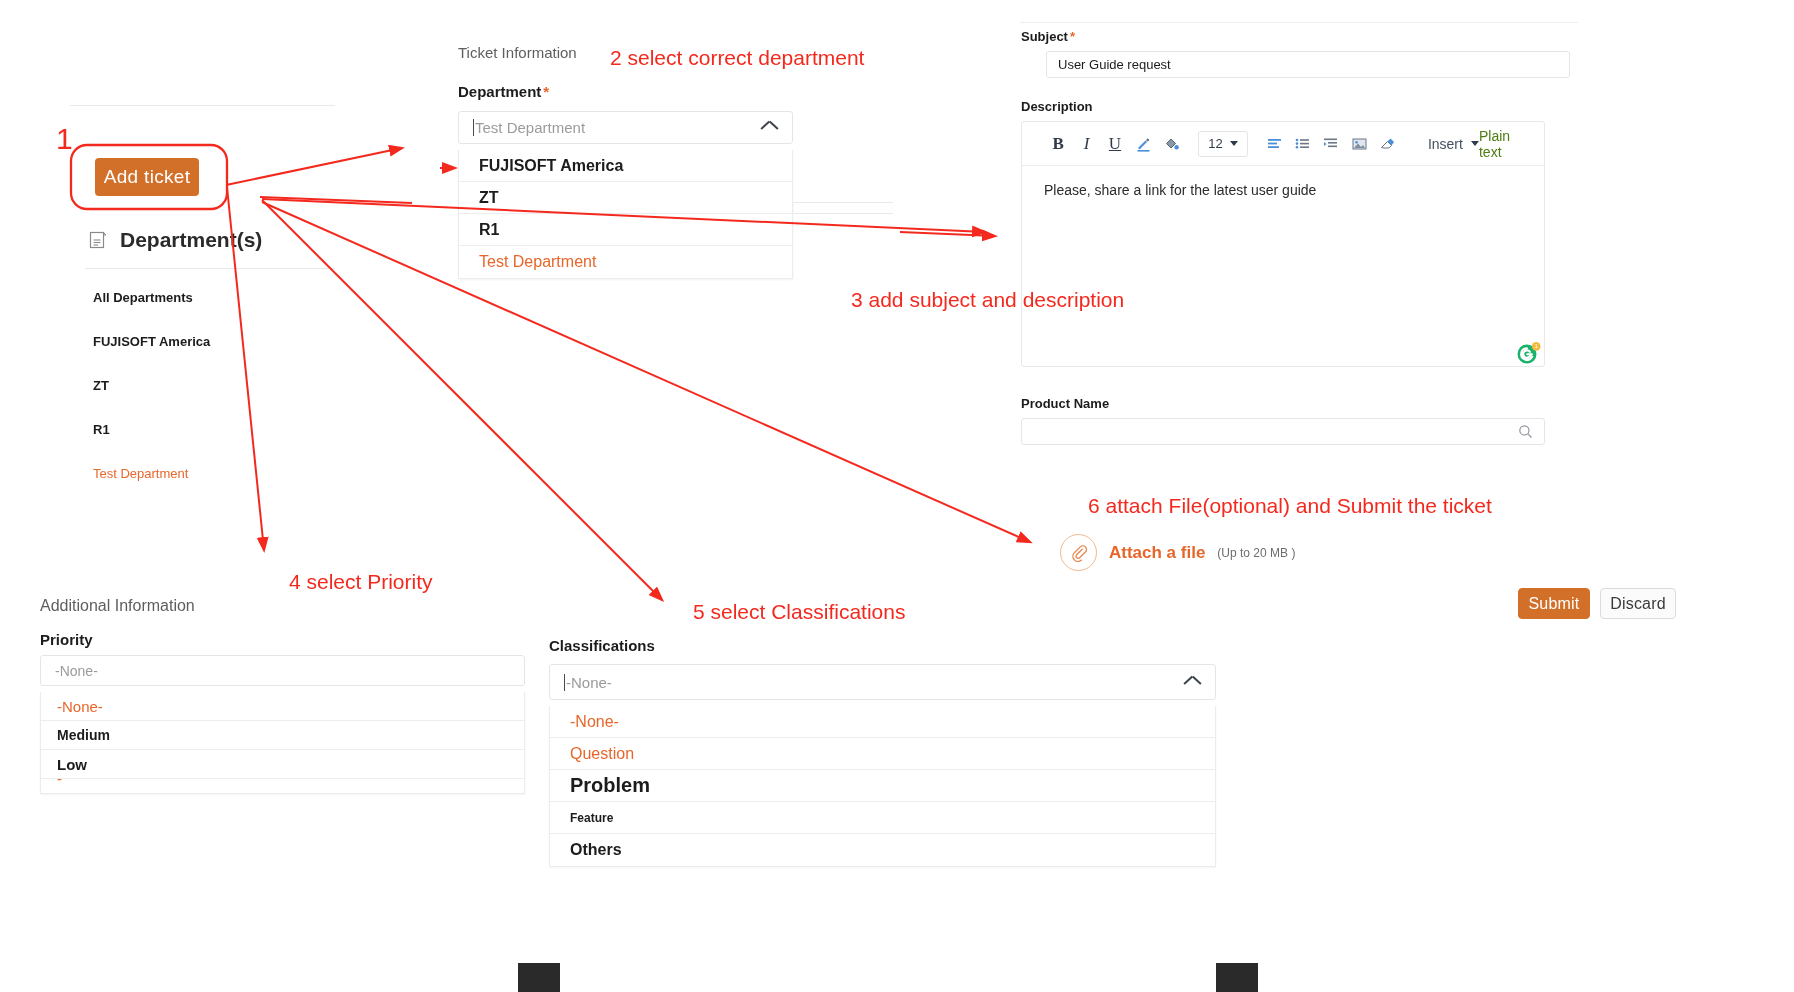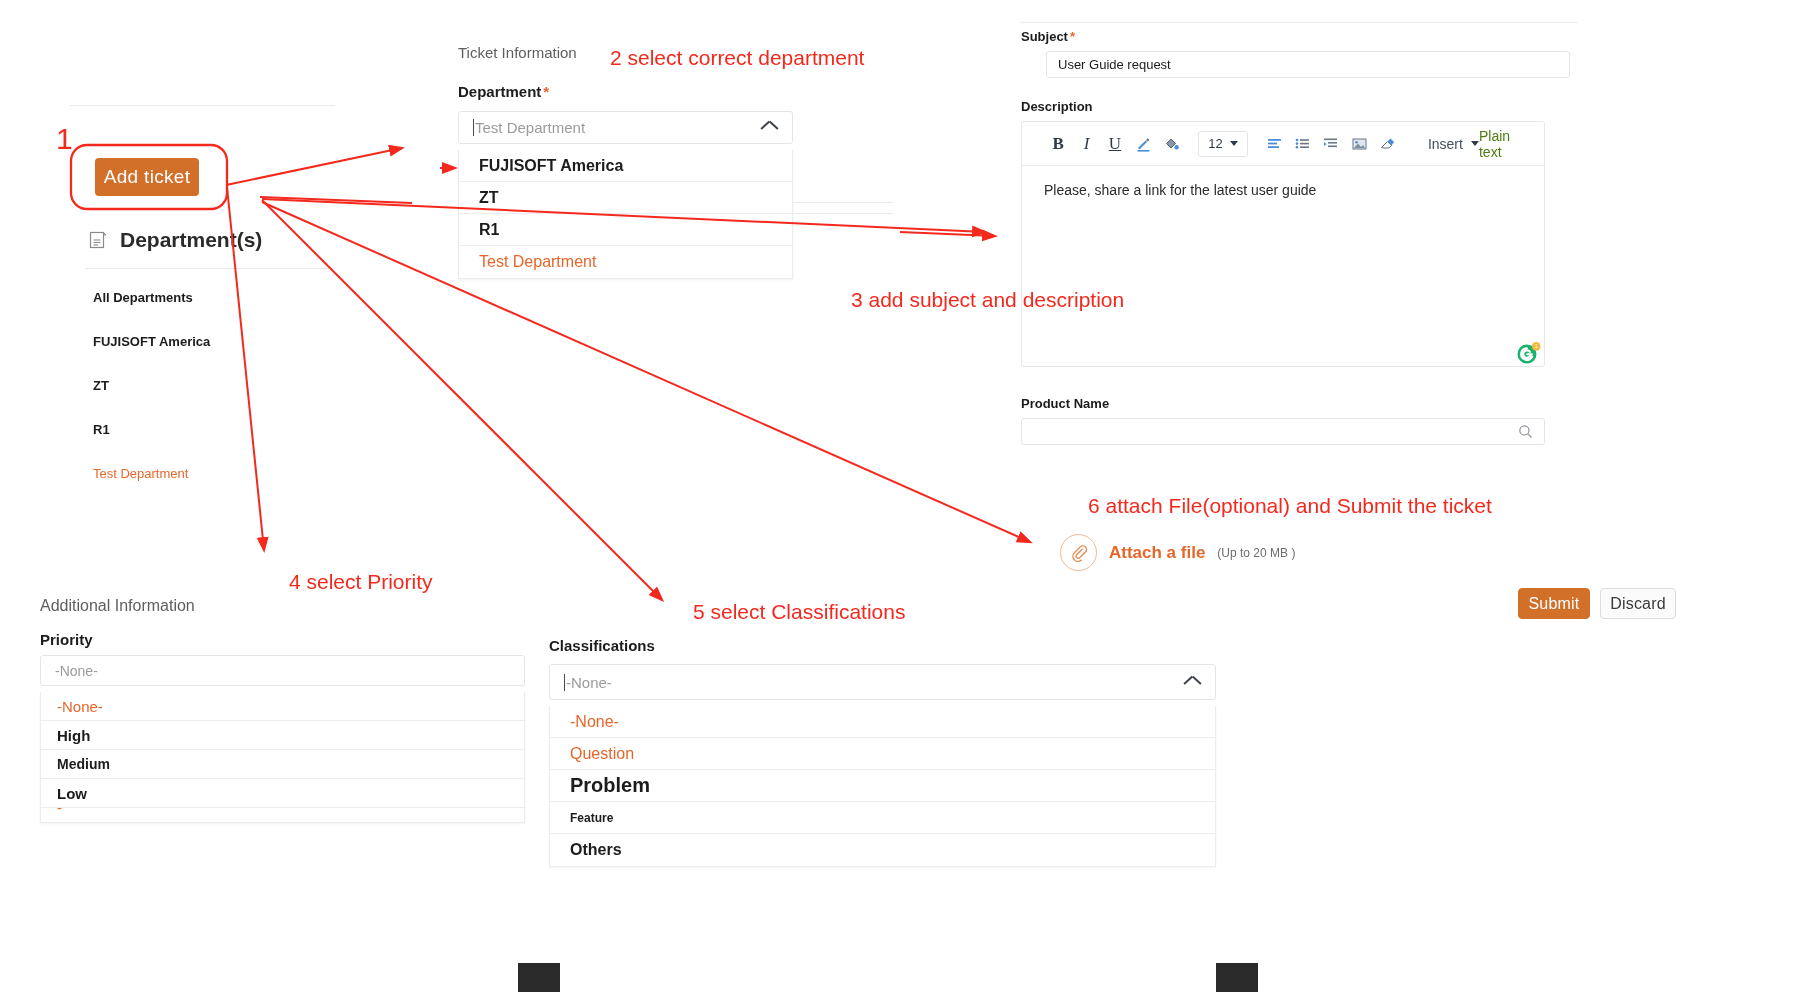--- a/index.html
+++ b/index.html
@@ -192,23 +192,20 @@
 </div>
 
 <div class="abs input-box" style="left:40px;top:655px;width:485px;height:31px;">
   <span class="ph" style="font-size:14px;">-None-</span>
 </div>
 
 <div class="abs dd-list" style="left:40px;top:692px;width:485px;">
   <div class="dd-item sel" style="height:29px;font-size:15px;padding-left:16px;">
     <span>-None-</span>
   </div>
-  <div class="dd-item" style="height:29px;font-size:15px;padding-left:16px;">
-    <span>High</span>
-  </div>
   <div class="dd-item" style="height:29px;font-size:14px;padding-left:16px;">
     <span>Medium</span>
   </div>
   <div class="dd-item" style="height:29px;font-size:15px;padding-left:16px;">
     <span>Low</span>
   </div>
   <div class="dd-item sel" style="height:14px;font-size:15px;padding-left:16px;border-bottom:none;overflow:hidden;">
     <span style="position:relative;top:-8px;">-</span>
   </div>
 </div>

